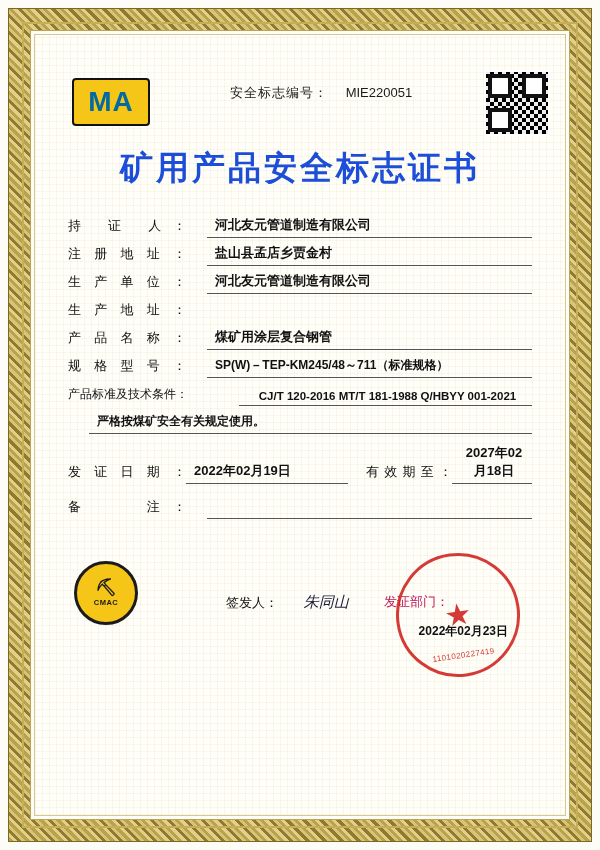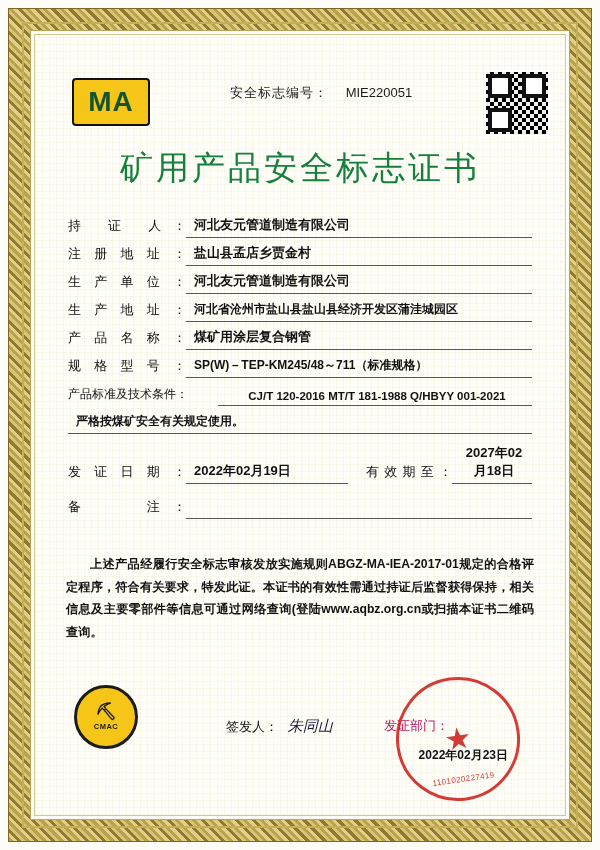--- a/index.html
+++ b/index.html
@@ -69,21 +69,21 @@
     width: 74px;
     height: 44px;
     background: #f5c518;
     border: 2px solid #111;
     border-radius: 4px;
     display: flex;
     align-items: center;
     justify-content: center;
     font-weight: bold;
     font-size: 28px;
-    color: #14532d;
+    color: #0369a1;
     letter-spacing: 1px;
     font-family: "Liberation Sans", sans-serif;
   }
   .cert-no {
     position: absolute;
     left: 190px;
     top: 44px;
     font-size: 13px;
     color: #1b1b1b;
   }
@@ -117,23 +117,23 @@
     left: 2px; bottom: 2px;
     width: 16px; height: 16px;
     border: 4px solid #111;
     background: #fff;
   }
 
   
   .title {
     text-align: center;
     font-size: 33px;
-    font-weight: normal;
+    font-weight: bold;
     letter-spacing: 3px;
-    color: #15803d;
+    color: #1d4ed8;
     margin-top: 14px;
     margin-bottom: 22px;
     font-family: "DejaVu Sans", sans-serif;
   }
 
   
   .fields {
     padding: 0 28px 0 28px;
   }
   .field-row {
@@ -157,20 +157,21 @@
     text-align-last: left;
   }
   .field-value {
     flex: 1;
     border-bottom: 1px solid #555;
     padding: 0 4px 3px 8px;
     font-weight: bold;
     color: #111;
     white-space: nowrap;
     overflow: hidden;
+    margin-left: 21px;
   }
   .field-value.small { font-size: 12px; }
   .field-value.tiny { font-size: 11.5px; }
   .split-left-label { width: 118px; flex: 0 0 118px; text-align: justify; text-align-last: justify; padding-bottom: 3px;}
   .split-left-value {
     width: 150px;
     flex: 0 0 150px;
     border-bottom: 1px solid #555;
     padding: 0 4px 3px 8px;
     font-weight: bold;
@@ -237,21 +238,21 @@
     color: #111;
   }
   .sig-name {
     display: inline-block;
     min-width: 86px;
     border-bottom: 1px solid transparent;
     font-family: "DejaVu Serif", serif;
     font-style: italic;
     font-size: 15px;
     color: #1a1a3a;
-    padding: 0 6px;
+    padding: 0 22px;
   }
   .dept-line {
     position: absolute;
     top: 40px;
     left: 318px;
     font-size: 13px;
     color: #be185d;
   }
 
   
@@ -330,21 +331,20 @@
         <div class="field-value">盐山县孟店乡贾金村</div>
       </div>
 
       <div class="field-row">
         <div class="field-label">生产单位：</div>
         <div class="field-value">河北友元管道制造有限公司</div>
       </div>
 
       <div class="field-row">
         <div class="field-label">生产地址：</div>
-        <div class="field-value small">河北省沧州市盐山县盐山县经济开发区蒲洼城园区</div>
       </div>
 
       <div class="field-row">
         <div class="field-label">产品名称：</div>
         <div class="field-value">煤矿用涂层复合钢管</div>
       </div>
 
       <div class="field-row">
         <div class="field-label">规格型号：</div>
         <div class="field-value small">SP(W)－TEP-KM245/48～711（标准规格）</div>
@@ -366,21 +366,20 @@
         <div class="split-right-value">2027年02月18日</div>
       </div>
 
       <div class="field-row remark-row" style="margin-top:10px;">
         <div class="field-label">备　　注：</div>
         <div class="field-value">&nbsp;</div>
       </div>
 
     </div>
 
-    <div class="paragraph">上述产品经履行安全标志审核发放实施规则ABGZ-MA-IEA-2017-01规定的合格评定程序，符合有关要求，特发此证。本证书的有效性需通过持证后监督获得保持，相关信息及主要零部件等信息可通过网络查询(登陆www.aqbz.org.cn或扫描本证书二维码查询。</div>
 
     <div class="sig-block">
       <div class="cmac-seal">
         <span class="glyph">⛏</span>
         <span class="cmac-text">CMAC</span>
       </div>
 
       <div class="sig-line">
         <span>签发人：</span>
         <span class="sig-name">朱同山</span>

